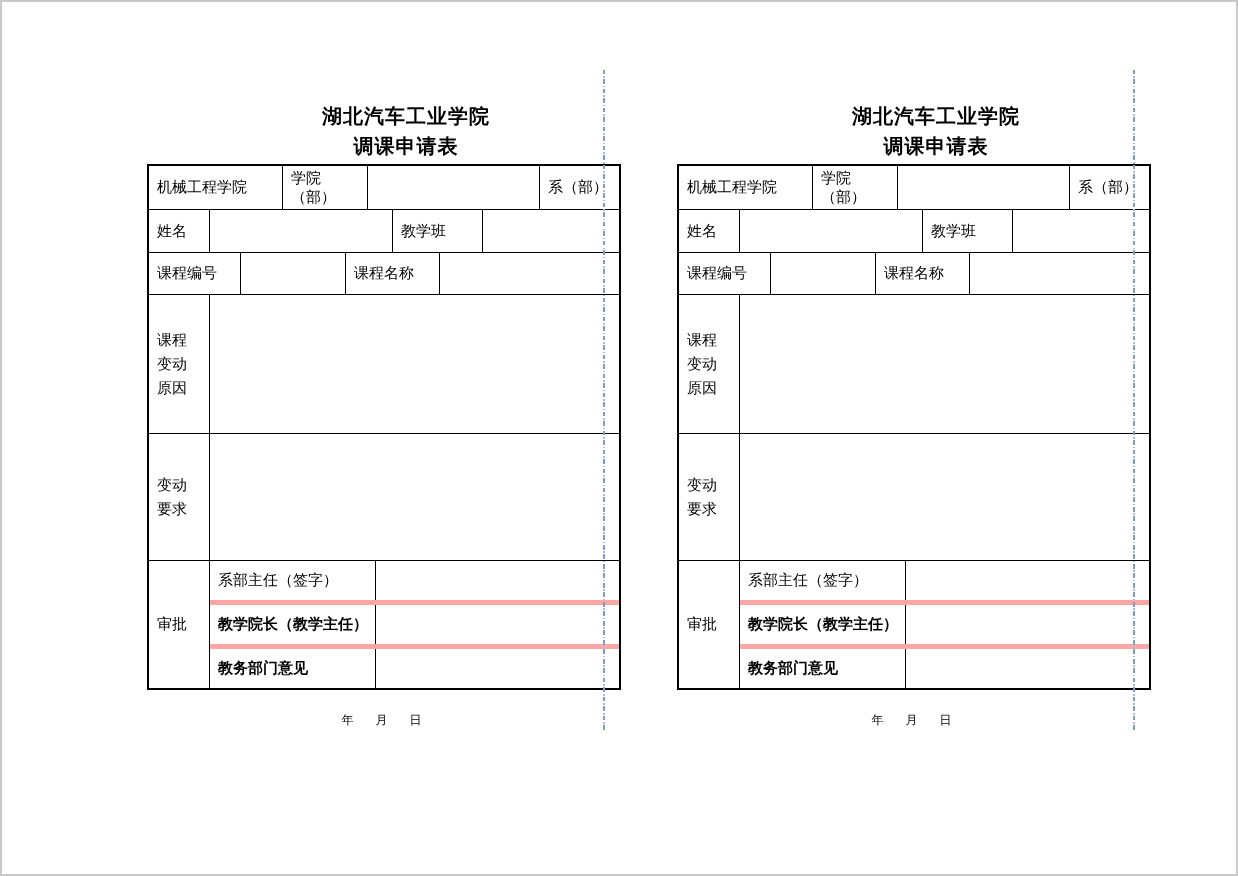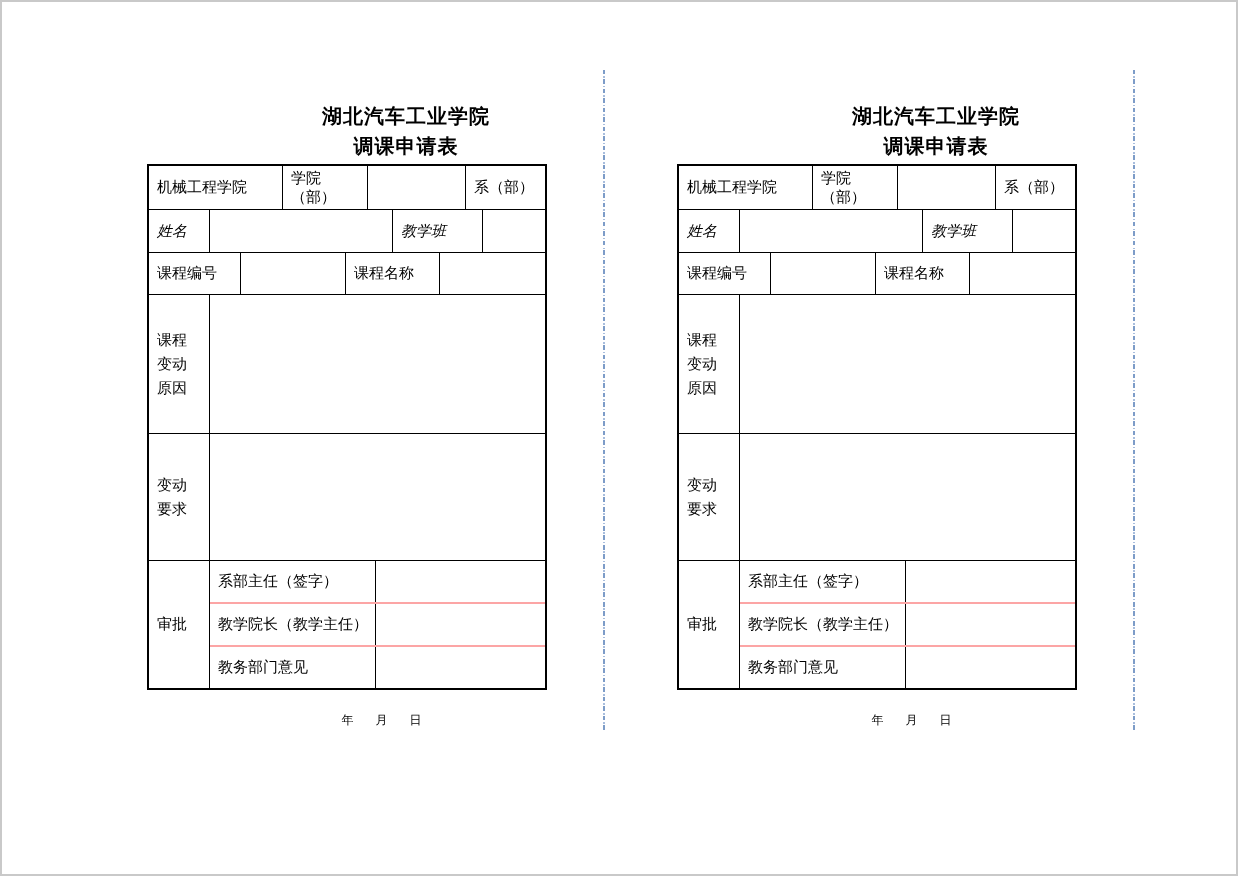--- a/index.html
+++ b/index.html
@@ -14,48 +14,48 @@
     overflow: hidden;
   }
   .form-col { position: absolute; top: 99px; width: 518px; margin-left: 48px; }
   .form-col.copy1 { left: 97px; }
   .form-col.copy2 { left: 627px; }
 
   .form-title { text-align: center; font-weight: bold; font-size: 20px; line-height: 30px; letter-spacing: 1px; }
   .title-l1, .title-l2 { white-space: nowrap; }
 
   .form-table {
-    width: 400px;
+    width: 474px;
     margin-top: 3px;
     border: 2px solid #000;
     box-sizing: border-box;
     font-size: 15px;
   }
   .ft-row { display: flex; box-sizing: border-box; }
   .ft-row + .ft-row { border-top: 1px solid #000; }
   .cell {
     box-sizing: border-box;
     display: flex; align-items: center;
     padding-left: 8px; padding-right: 4px;
     overflow: hidden;
   }
   .cell + .cell { border-left: 1px solid #000; }
   .grow { flex: 1 1 auto; }
   .vlabel { display: inline-block; width: 2em; line-height: 24px; }
 
   .r1 { height: 43px; }
-  .r2 { height: 43px; font-style: italic; }
+  .r2 { height: 43px; }
   .r3 { height: 42px; }
   .r4 { height: 139px; }
   .r5 { height: 127px; }
   .r6 { height: 128px; }
 
   .approval-block { flex: 1 1 auto; display: flex; flex-direction: column; border-left: 1px solid #000; }
   .approval-row { display: flex; flex: 1 1 0; box-sizing: border-box; }
-  .approval-row + .approval-row { border-top: 2px solid #fca5a5; }
+  .approval-row + .approval-row { border-top: 5px solid #fca5a5; font-weight: bold; }
   .approval-row .cell:first-child { border-left: none; }
   .approval-label { width: 165px; text-align: center; }
 
   .date-line {
     width: 474px;
     margin-top: 22px;
     text-align: center;
     font-size: 12px;
     letter-spacing: 5px;
     padding-right: 0;

